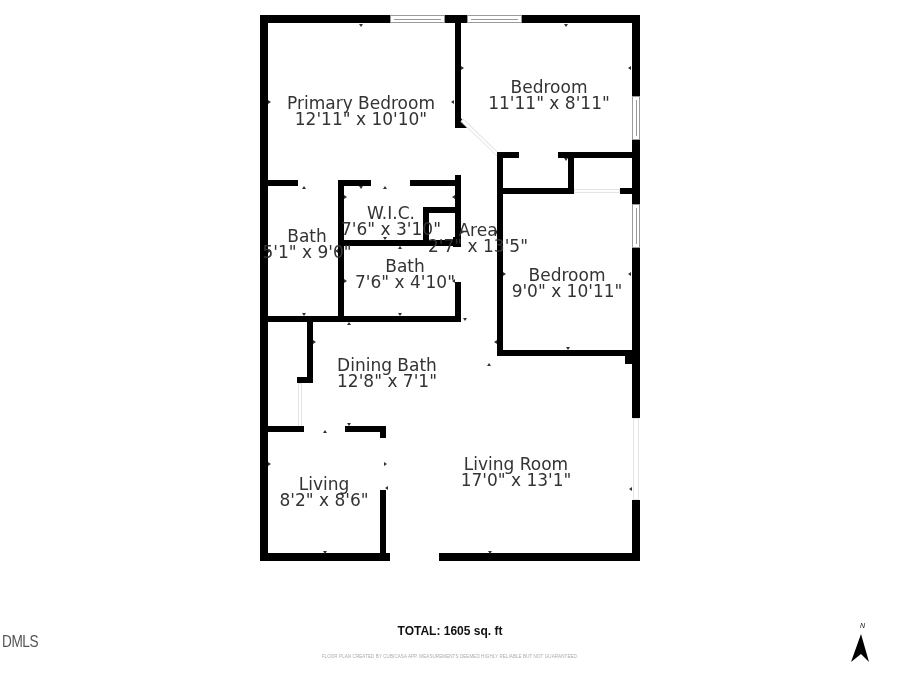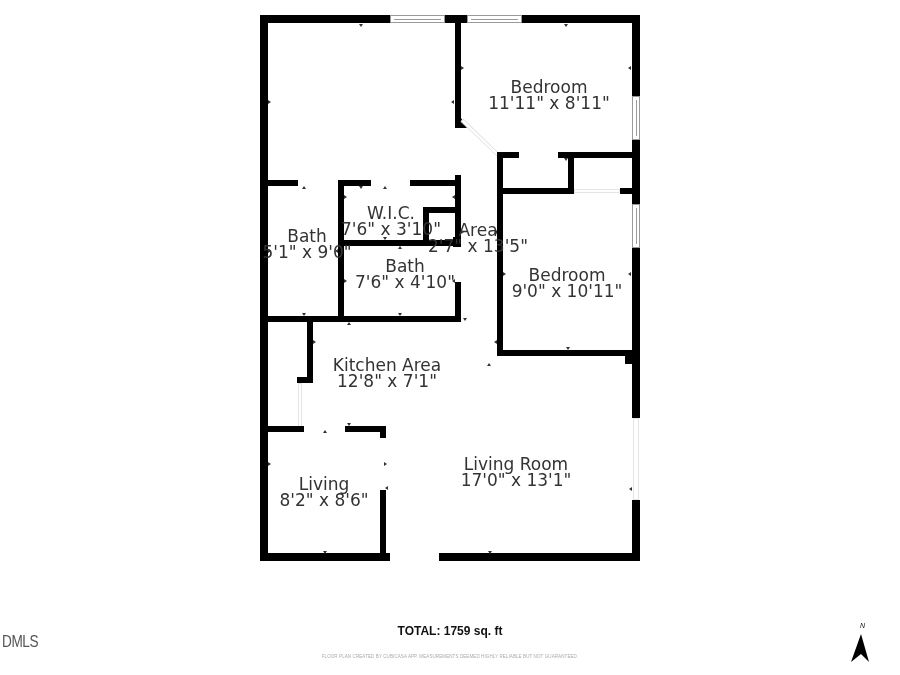--- a/index.html
+++ b/index.html
@@ -75,20 +75,24 @@
 
   <div class="w" style="left:307px;top:316px;width:6px;height:67px;"></div>
   <div class="w" style="left:297px;top:377px;width:16px;height:6px;"></div>
   <div class="opening" style="left:298px;top:383px;width:4px;height:45px;"></div>
 
   <div class="w" style="left:260px;top:426px;width:44px;height:6px;"></div>
   <div class="w" style="left:345px;top:426px;width:41px;height:6px;"></div>
   <div class="w" style="left:380px;top:426px;width:6px;height:12px;"></div>
   <div class="w" style="left:380px;top:490px;width:6px;height:71px;"></div>
 
+  <div class="label" style="left:361px;top:95px;">
+    <span class="nm">Primary Bedroom</span>
+    <span class="dim">12'11" x 10'10"</span>
+  </div>
   <div class="label" style="left:549px;top:79px;">
     <span class="nm">Bedroom</span>
     <span class="dim">11'11" x 8'11"</span>
   </div>
   <div class="label" style="left:391px;top:205px;">
     <span class="nm">W.I.C.</span>
     <span class="dim">7'6" x 3'10"</span>
   </div>
   <div class="label" style="left:307px;top:228px;">
     <span class="nm">Bath</span>
@@ -100,21 +104,21 @@
   </div>
   <div class="label" style="left:478px;top:222px;">
     <span class="nm">Area</span>
     <span class="dim">2'7" x 13'5"</span>
   </div>
   <div class="label" style="left:567px;top:267px;">
     <span class="nm">Bedroom</span>
     <span class="dim">9'0" x 10'11"</span>
   </div>
   <div class="label" style="left:387px;top:357px;">
-    <span class="nm">Kitchen Area</span>
+    <span class="nm">Dining Bath</span>
     <span class="dim">12'8" x 7'1"</span>
   </div>
   <div class="label" style="left:324px;top:476px;">
     <span class="nm">Living</span>
     <span class="dim">8'2" x 8'6"</span>
   </div>
   <div class="label" style="left:516px;top:456px;">
     <span class="nm">Living Room</span>
     <span class="dim">17'0" x 13'1"</span>
   </div>
@@ -152,21 +156,21 @@
   <div class="tick down" style="left:347px;top:423px;"></div>
   <div class="tick up" style="left:323px;top:430px;"></div>
   <div class="tick right" style="left:268px;top:462px;"></div>
   <div class="tick right" style="left:384px;top:462px;"></div>
   <div class="tick left" style="left:385px;top:486px;"></div>
   <div class="tick left" style="left:629px;top:487px;"></div>
   <div class="tick down" style="left:323px;top:551px;"></div>
   <div class="tick down" style="left:488px;top:551px;"></div>
 </div>
 
-<div class="total">TOTAL: 1759 sq. ft</div>
+<div class="total">TOTAL: 1605 sq. ft</div>
 <div class="disclaimer">FLOOR PLAN CREATED BY CUBICASA APP. MEASUREMENTS DEEMED HIGHLY RELIABLE BUT NOT GUARANTEED.</div>
 <div class="logo">DMLS</div>
 <div class="compass">
   <span class="n">N</span>
   <svg width="22" height="42" viewBox="0 0 22 42">
     <polygon points="13,12 3,40 13,32 21,40" fill="#000"></polygon>
   </svg>
 </div>
 
 </body></html>

